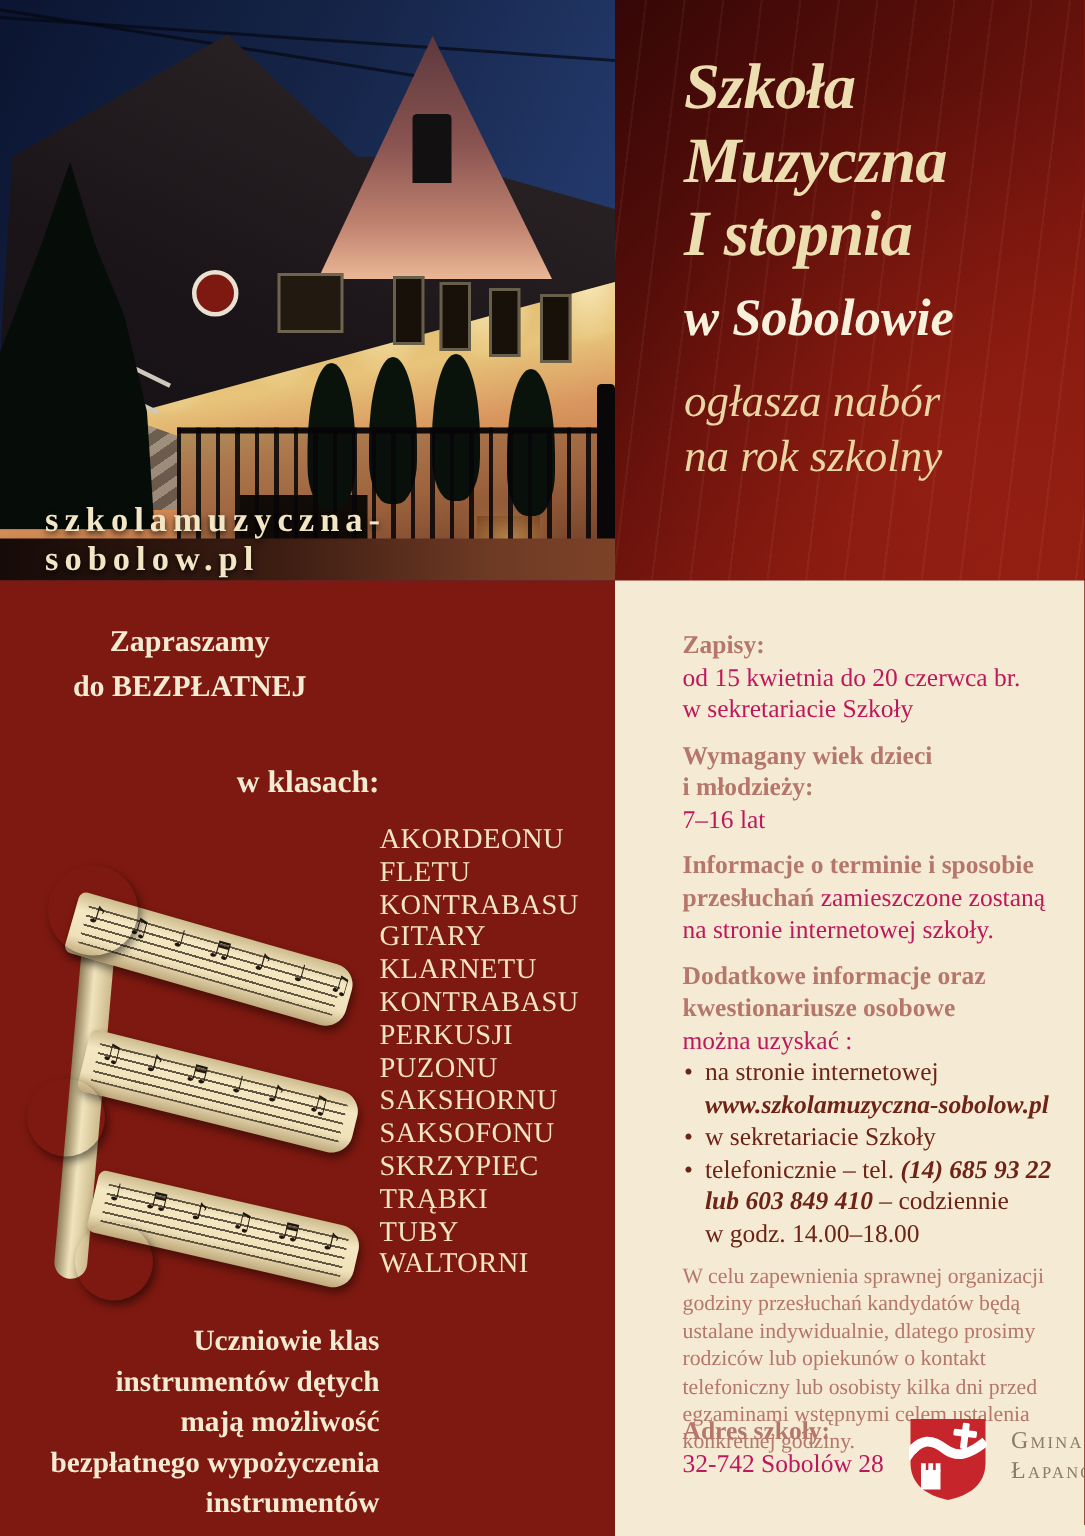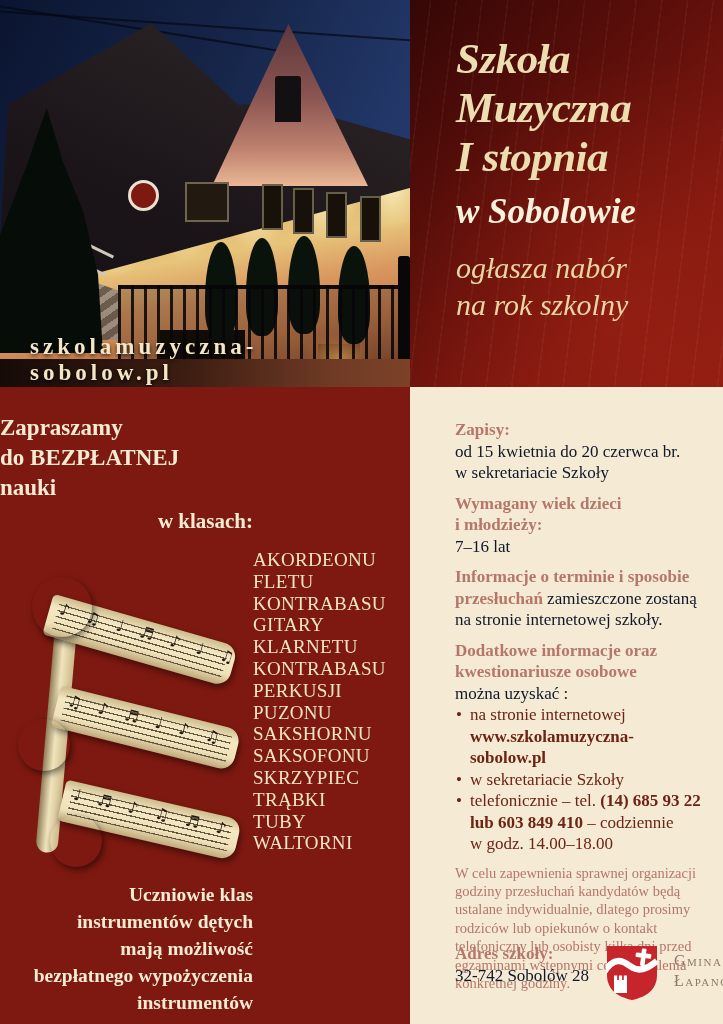--- a/index.html
+++ b/index.html
@@ -90,21 +90,21 @@
     background:repeating-linear-gradient(100deg,transparent 0 24px,rgba(255,210,190,.05) 24px 25.5px);
     transform:rotate(-3deg);
   }
   .title-inner { position:absolute; left:46px; top:34px; right:14px; z-index:2;font-style:italic; }
   .school-line { font-size:43px; line-height:49px; font-weight:bold; letter-spacing:-0.5px; }
   .school-loc { margin-top:11px; font-size:35px; line-height:40px; font-weight:bold; color:#f8f1dc; }
   .announce { margin-top:17px; font-size:30px; line-height:37px; color:#e9d6a4; }
 
   
   .left-panel { left:0; top:387px; width:410px; height:637px; background:#7d1910; color:#f4ebd3; }
-  .invite { position:absolute; left:0; top:26px; width:253px; text-align:left; font-size:23px; line-height:30px; font-weight:bold; }
+  .invite { position:absolute; left:0; top:26px; width:253px; text-align:center; font-size:20px; line-height:30px; font-weight:bold; }
   .classes-label { position:absolute; left:0; top:122px; width:253px; text-align:right; font-size:21px; font-weight:bold; }
   .instruments { position:absolute; left:253px; top:162px; margin:0; padding:0; list-style:none;
     font-size:19px; line-height:21.8px; letter-spacing:.3px; color:#f2e5c4; }
   .wind-note { position:absolute; left:0; top:494px; width:253px; text-align:right;
     font-size:19.5px; line-height:27px; font-weight:bold; }
 
   
   .scrolls { position:absolute; left:16px; top:186px; width:226px; height:300px; }
   .spine { position:absolute; left:30px; top:34px; width:22px; height:246px; border-radius:12px;
     background:linear-gradient(90deg,#8f7d58,#f0e4bd 45%,#cdb98c); transform:rotate(5deg); }
@@ -124,22 +124,22 @@
     box-shadow:2px 3px 6px rgba(0,0,0,.5); }
   .curl1 { left:16px; top:4px;   width:60px; height:60px; }
   .curl2 { left:2px;  top:146px; width:52px; height:52px; }
   .curl3 { left:34px; top:242px; width:52px; height:52px; }
 
   
   .right-panel { left:410px; top:387px; width:313px; height:637px; background:#f5ead3; }
   .info-content { position:absolute; left:45px; top:32px; width:248px; font-size:17px; line-height:21.5px; }
   .sec { margin:0 0 9px 0; }
   .h { color:#b5766b; font-weight:bold; }
-  .b { color:#0f172a; }
-  .bold { font-weight:bold; }
+  .b { color:#be185d; }
+  .bold { font-weight:bold;font-style:italic; }
   .bullet-line { position:relative; padding-left:15px; color:#6d2316; }
   .bullet { position:absolute; left:1px; top:0; color:#6d2316; }
   .fine-print { margin-top:7px; width:246px; font-size:14.5px; line-height:18.4px; color:#b5766b; }
   .address-row { position:absolute; left:45px; top:556px; display:flex; align-items:flex-start; gap:16px; }
   .addr { font-size:17px; line-height:21.5px; width:135px; }
   .crest-svg { width:52px; height:56px; display:block; margin-top:2px; }
   .gmina-name { margin-top:8px; font-variant:small-caps; letter-spacing:1.5px;
     color:#8c7b68; font-size:16px; line-height:20px; }
 </style>
 </head>
@@ -185,21 +185,20 @@
       <div>ogłasza nabór</div>
       <div>na rok szkolny</div>
     </div>
   </div>
 </div>
 
 <div class="panel left-panel">
   <div class="invite">
     <div>Zapraszamy</div>
     <div>do BEZPŁATNEJ</div>
-    <div>nauki</div>
   </div>
   <div class="classes-label">w klasach:</div>
 
   <ul class="instruments">
     <li>AKORDEONU</li>
     <li>FLETU</li>
     <li>KONTRABASU</li>
     <li>GITARY</li>
     <li>KLARNETU</li>
     <li>KONTRABASU</li>

